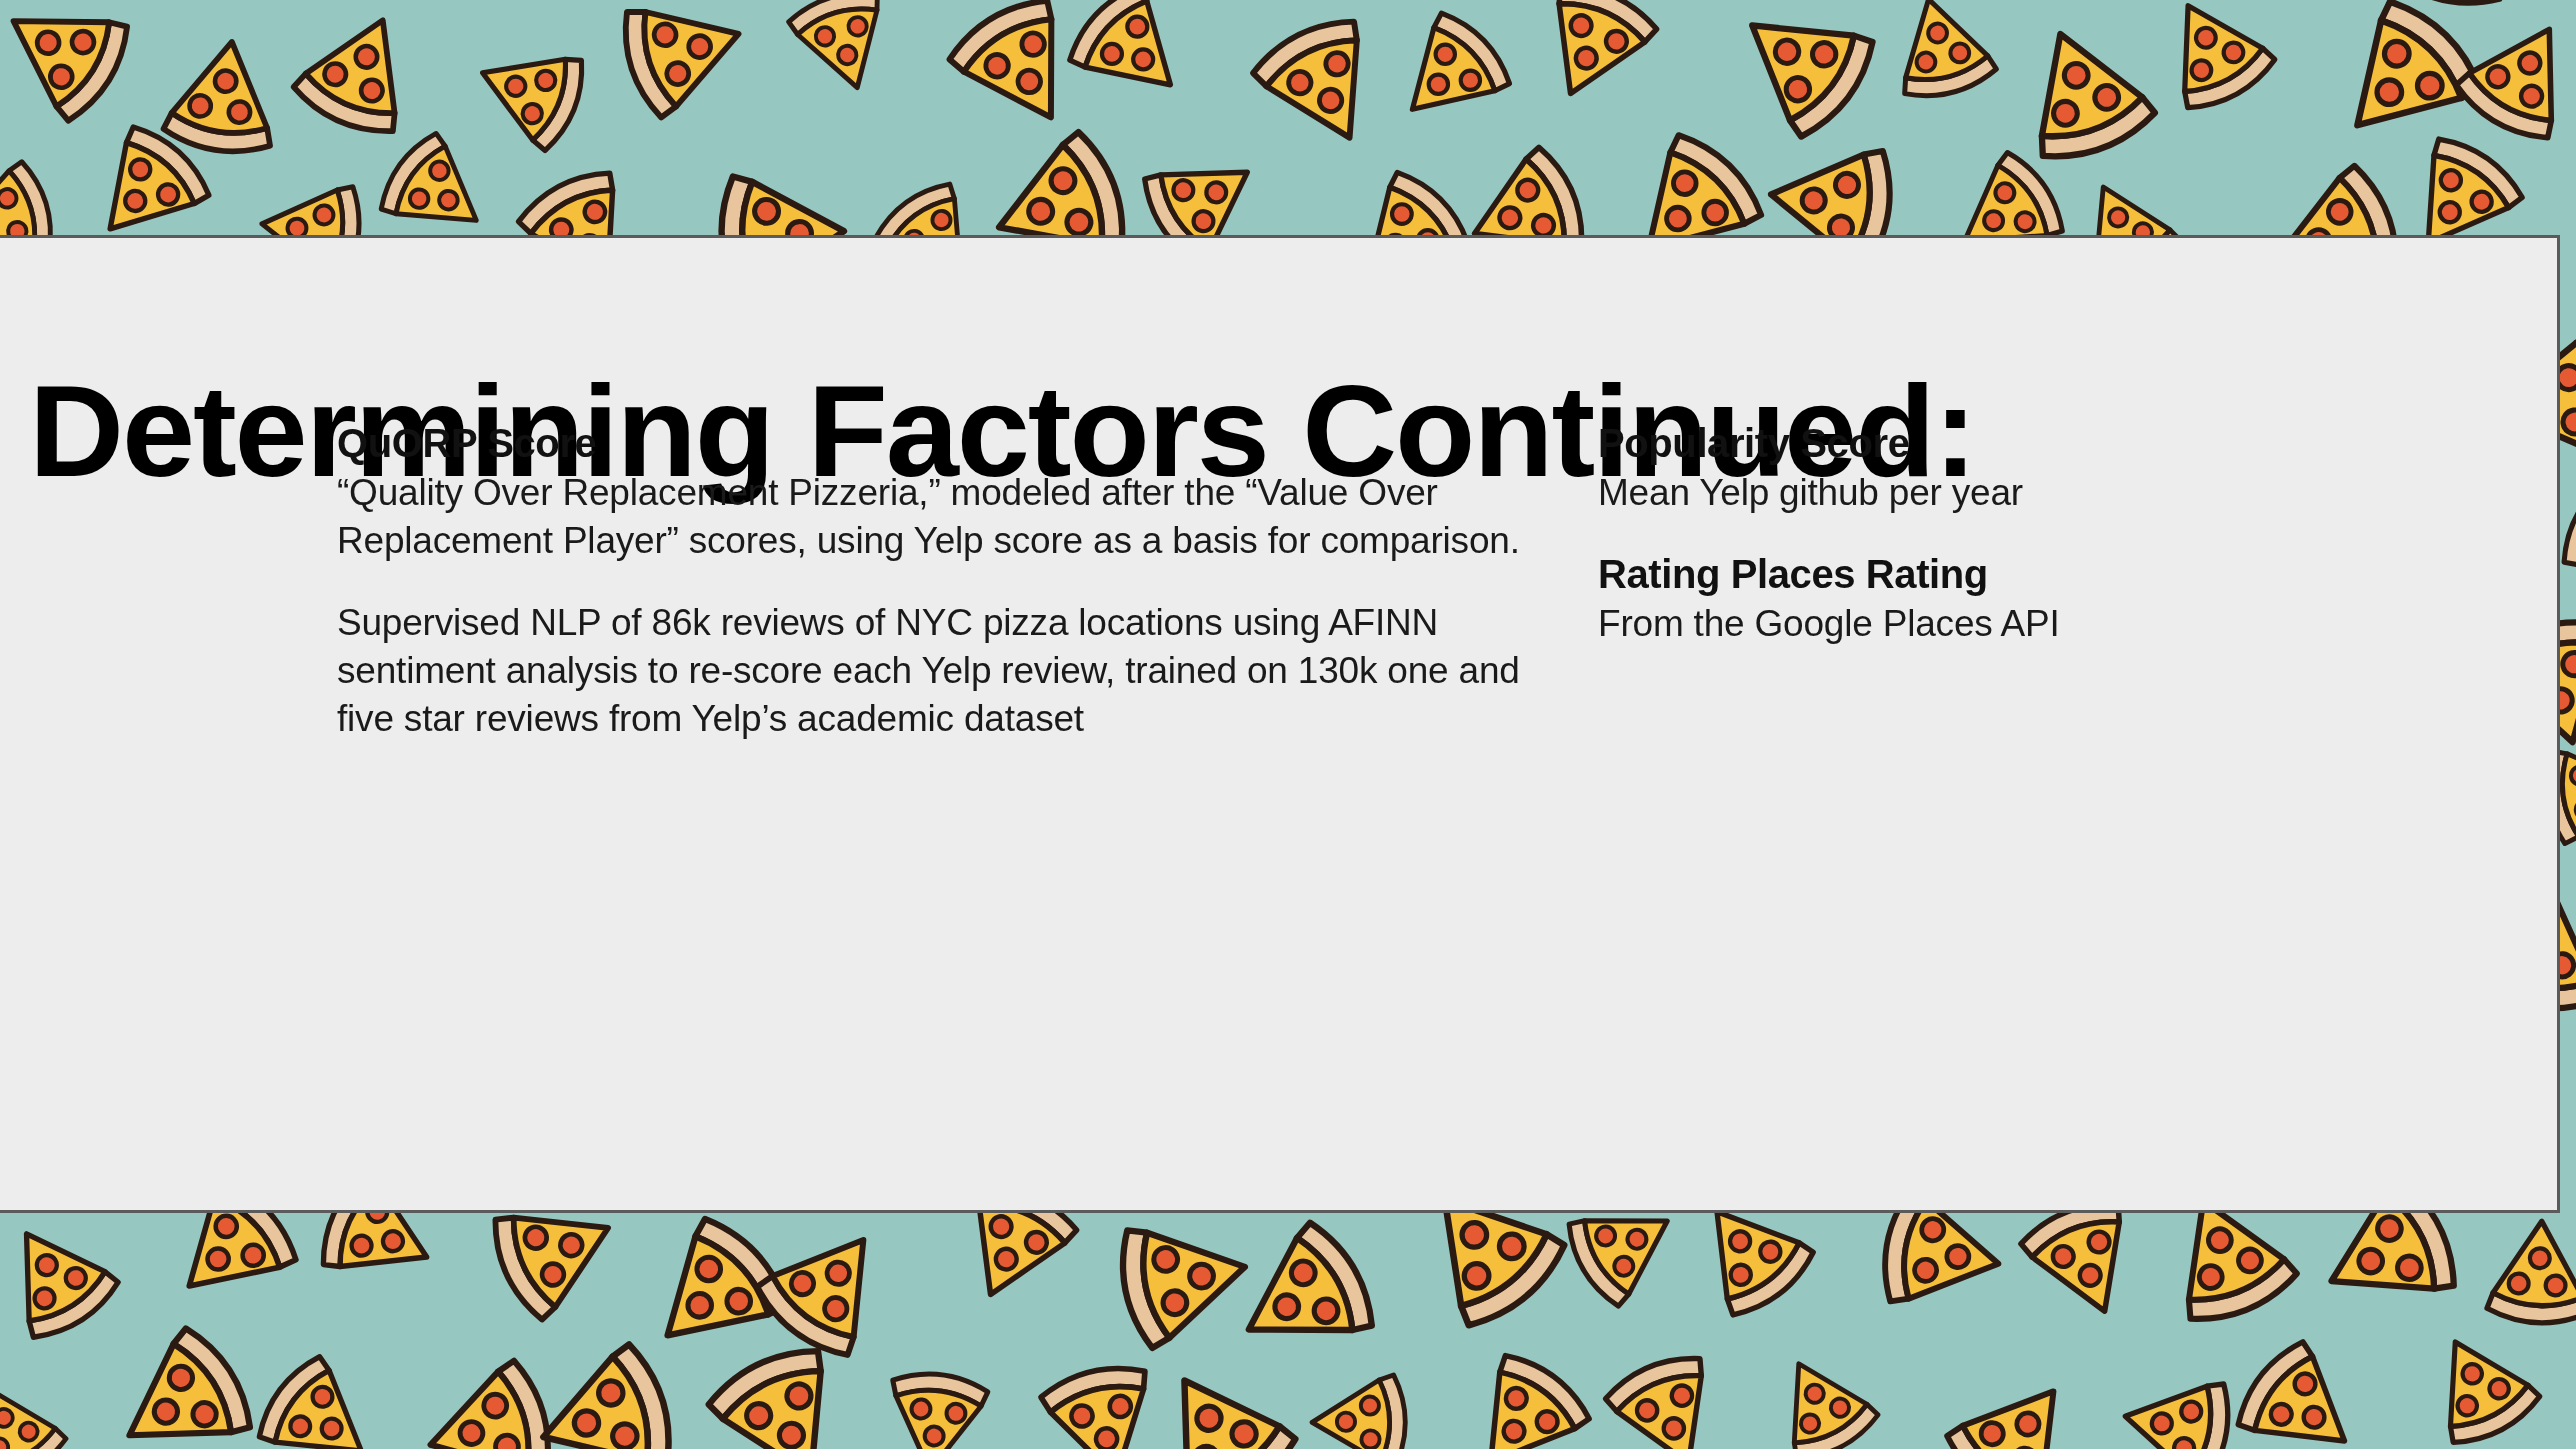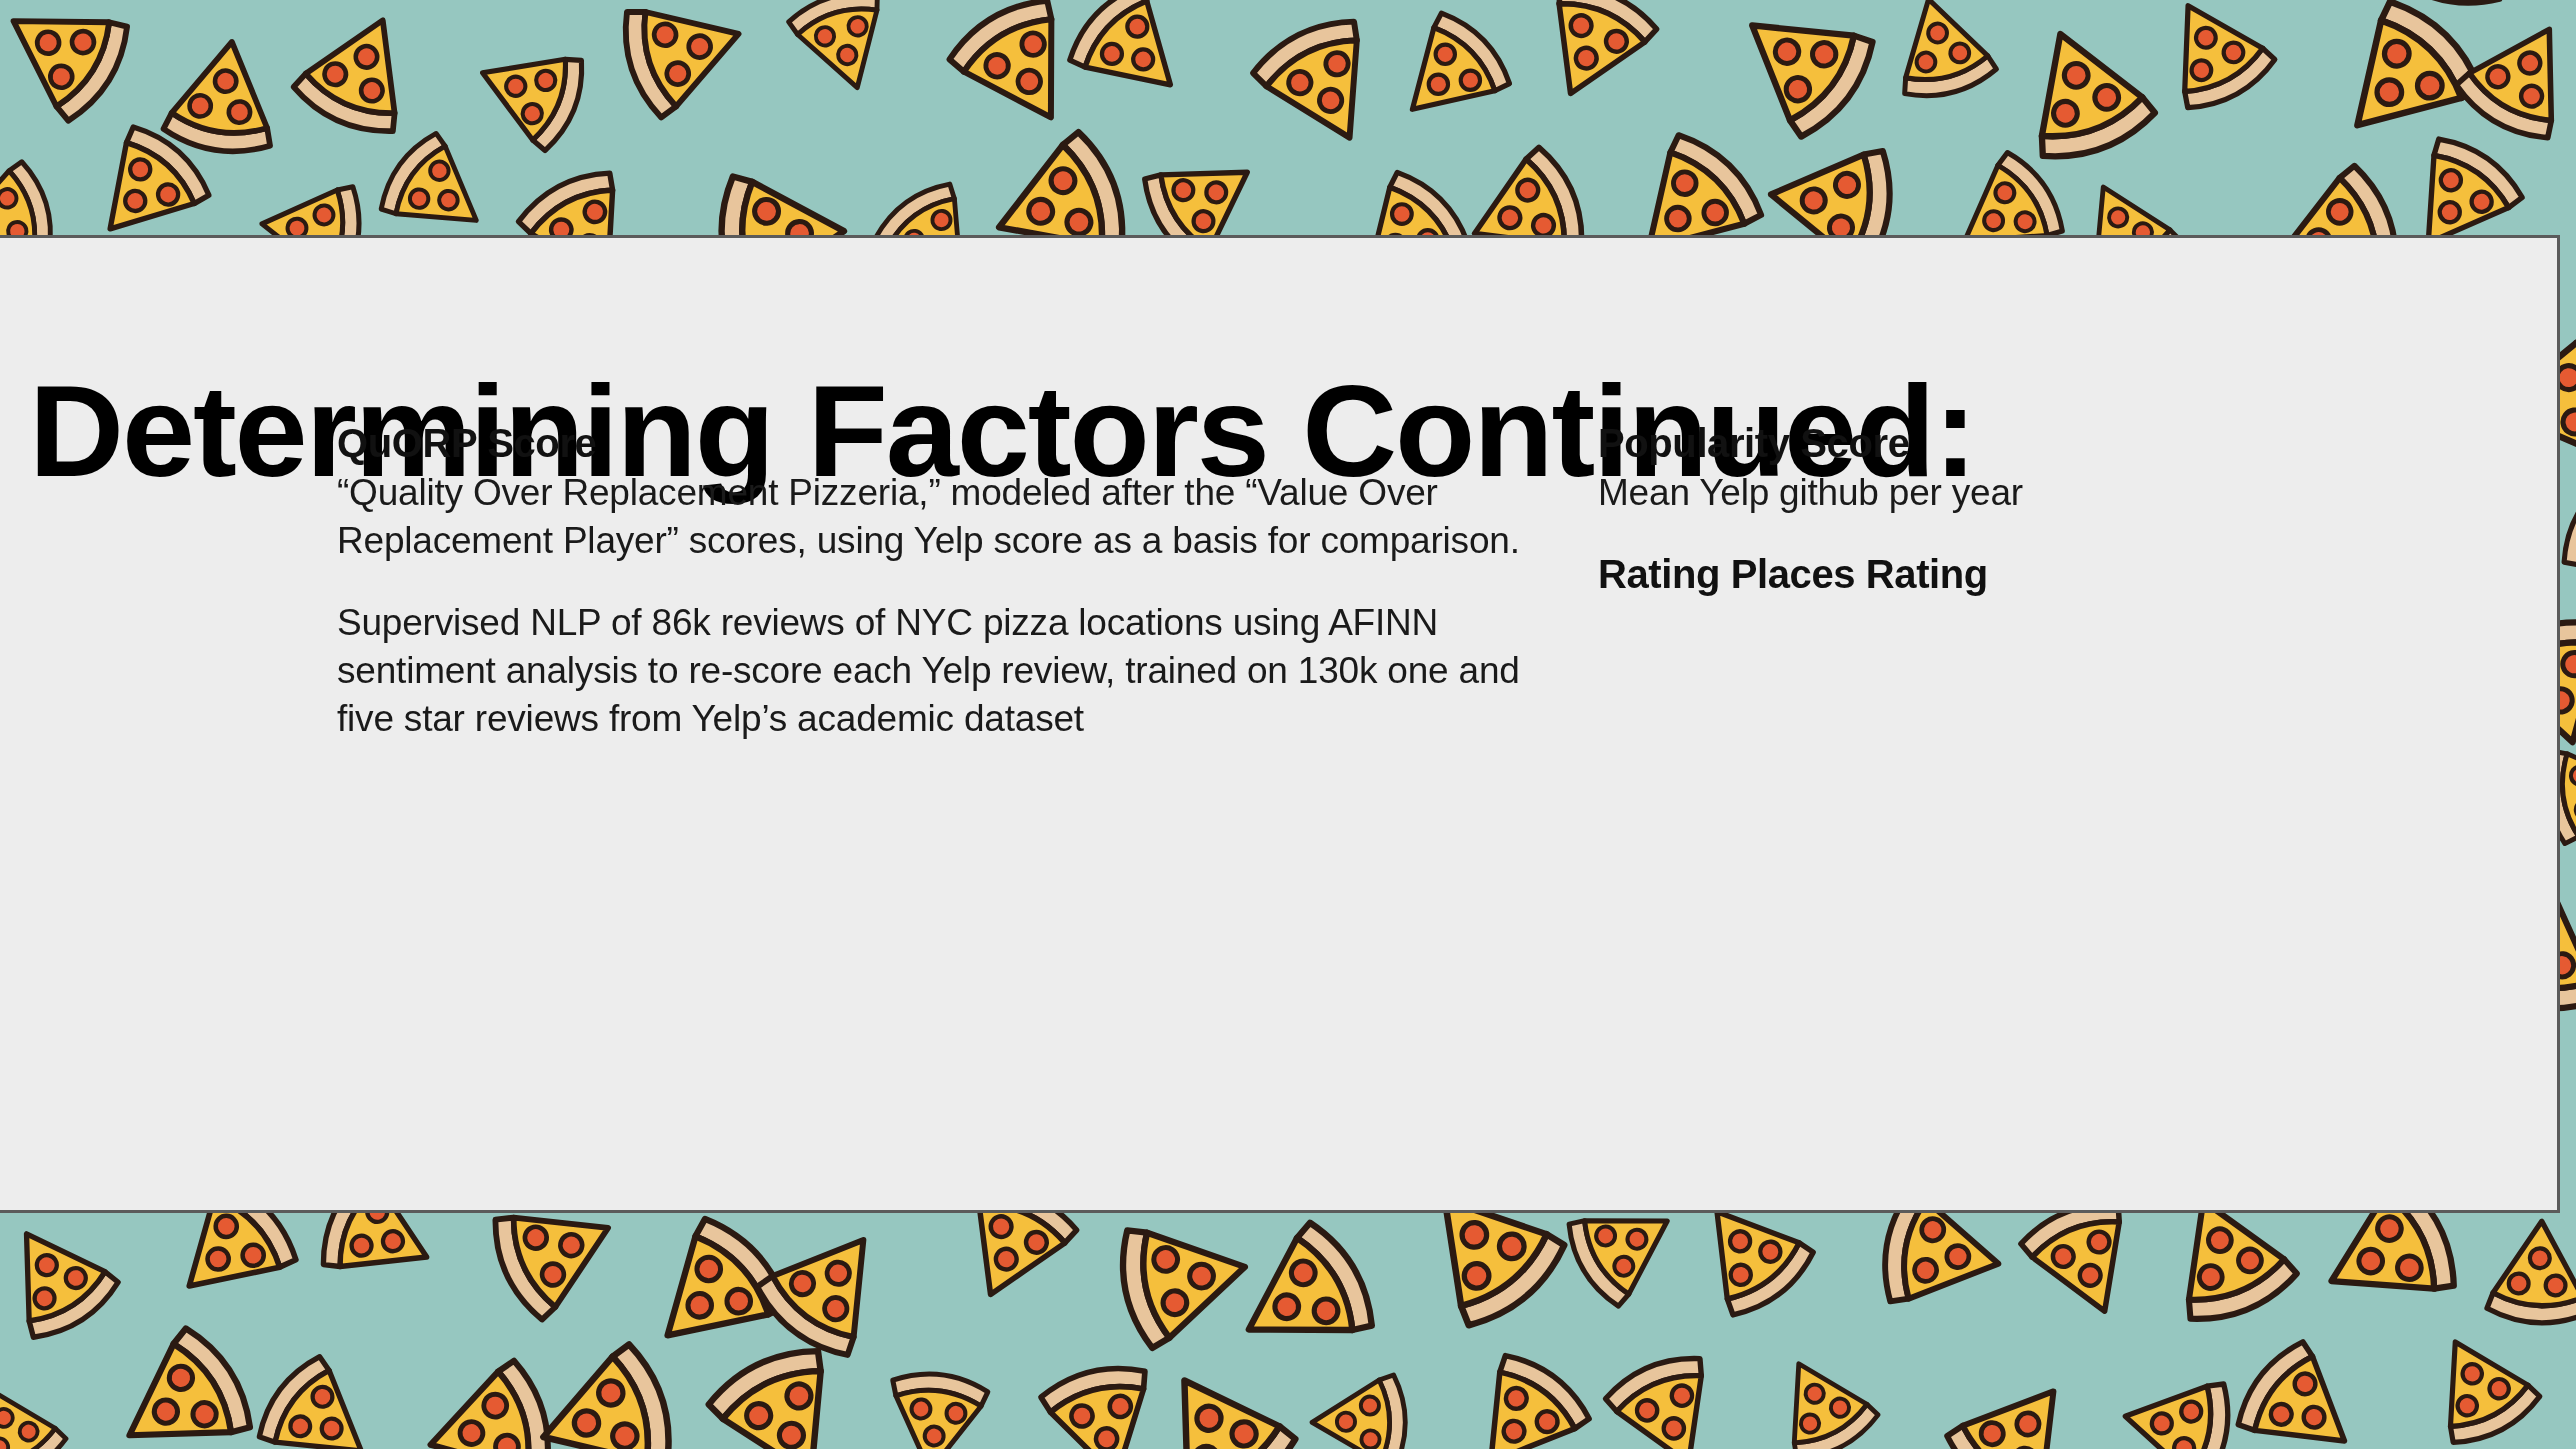--- a/index.html
+++ b/index.html
@@ -2112,20 +2112,21 @@
 
       <div class="column" id="column-right">
 
         <div class="factor-block">
           <div class="factor-heading">Popularity Score</div>
           <p class="factor-body">Mean Yelp github per year</p>
         </div>
 
         <div class="factor-block">
           <div class="factor-heading">Rating Places Rating</div>
+          <p class="factor-body">From the Google Places API</p>
         </div>
 
       </div>
 
     </div>
   </div>
 
 
 </div>
 

